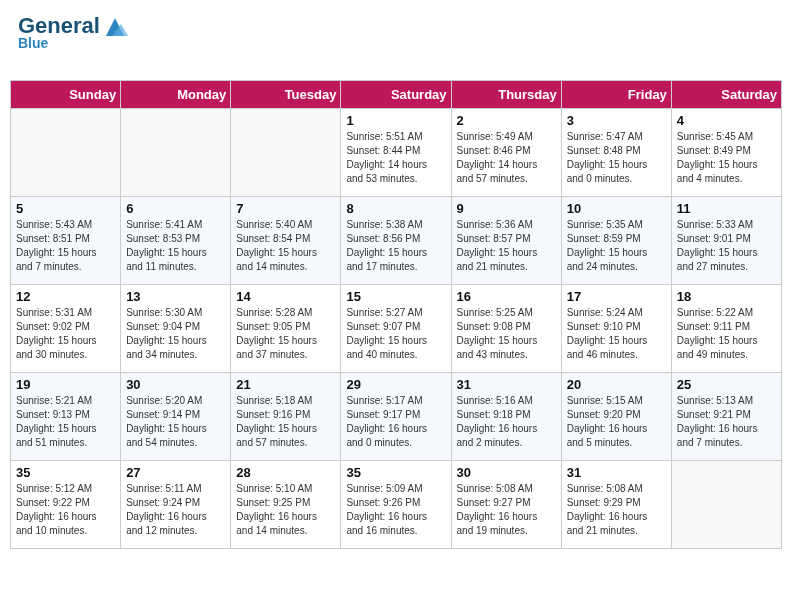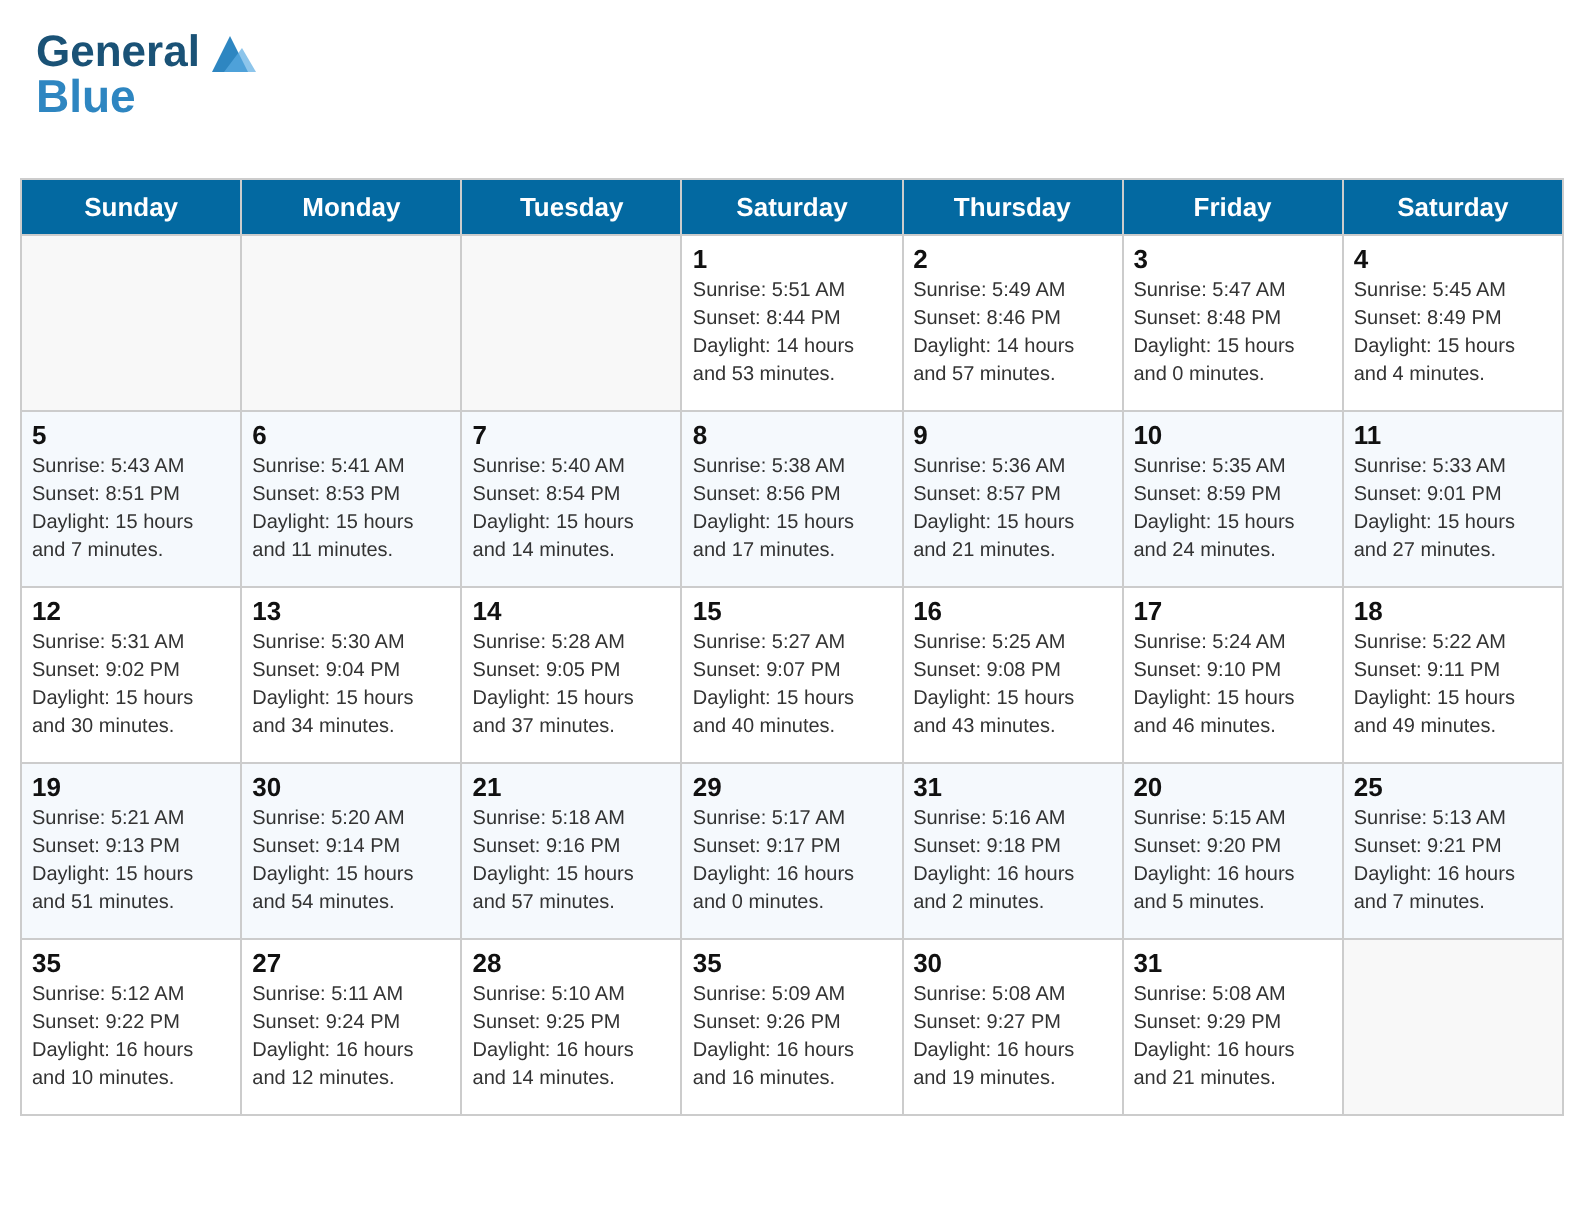--- a/index.html
+++ b/index.html
@@ -32,26 +32,26 @@
     .calendar-subtitle {
       font-size: 16px;
       color: #333;
     }
     table {
       width: 100%;
       border-collapse: collapse;
       table-layout: fixed;
     }
     thead tr th {
-      background: #0369a1;
+      background: #be185d;
       color: #fff;
       font-size: 13px;
       font-weight: bold;
       padding: 6px 4px;
-      text-align: center;
+      text-align: right;
       border: 1px solid #ccc;
     }
     tbody tr td {
       border: 1px solid #ccc;
       vertical-align: top;
       padding: 4px 5px;
       height: 88px;
       background: #fff;
       font-size: 10.5px;
       color: #222;
@@ -84,21 +84,21 @@
   <div class="logo">
     <div>
       <div style="display:flex;align-items:center;">
         <div style="font-size:22px;font-weight:bold;color:#1a5276;line-height:1.1;">
           <span style="color:#1a5276;">General</span><svg width="26" height="26" viewBox="0 0 26 26" style="vertical-align:middle;margin-left:2px;">
               <polygon points="4,22 13,4 22,22" fill="#2e86c1"></polygon>
               <polygon points="10,22 19,10 26,22" fill="#5dade2" opacity="0.7"></polygon>
             </svg>
         </div>
       </div>
-      <div style="font-size:23px;font-weight:bold;color:#2e86c1;line-height:1.1;margin-top:-4px;">Blue</div>
+      <div style="font-size:14px;font-weight:bold;color:#2e86c1;line-height:1.1;margin-top:-4px;">Blue</div>
     </div>
   </div>
   <div class="title-block">
     <div class="calendar-title"></div>
     <div class="calendar-subtitle"></div>
   </div>
 </div>
 
 <table>
   <thead>

